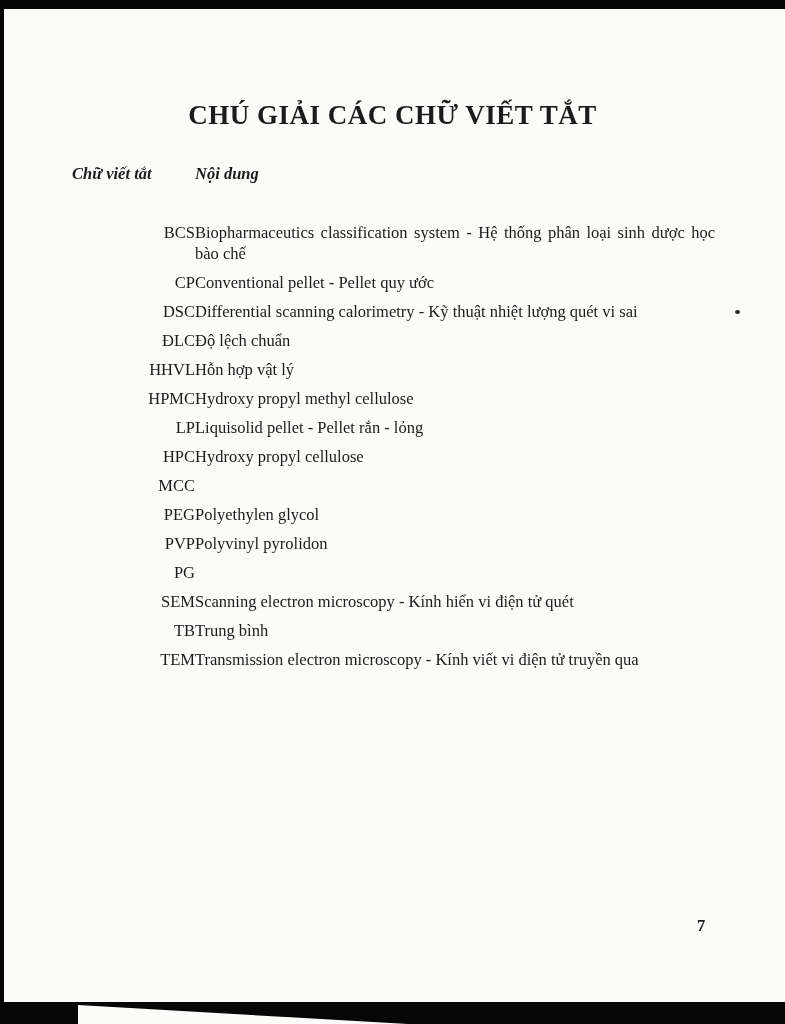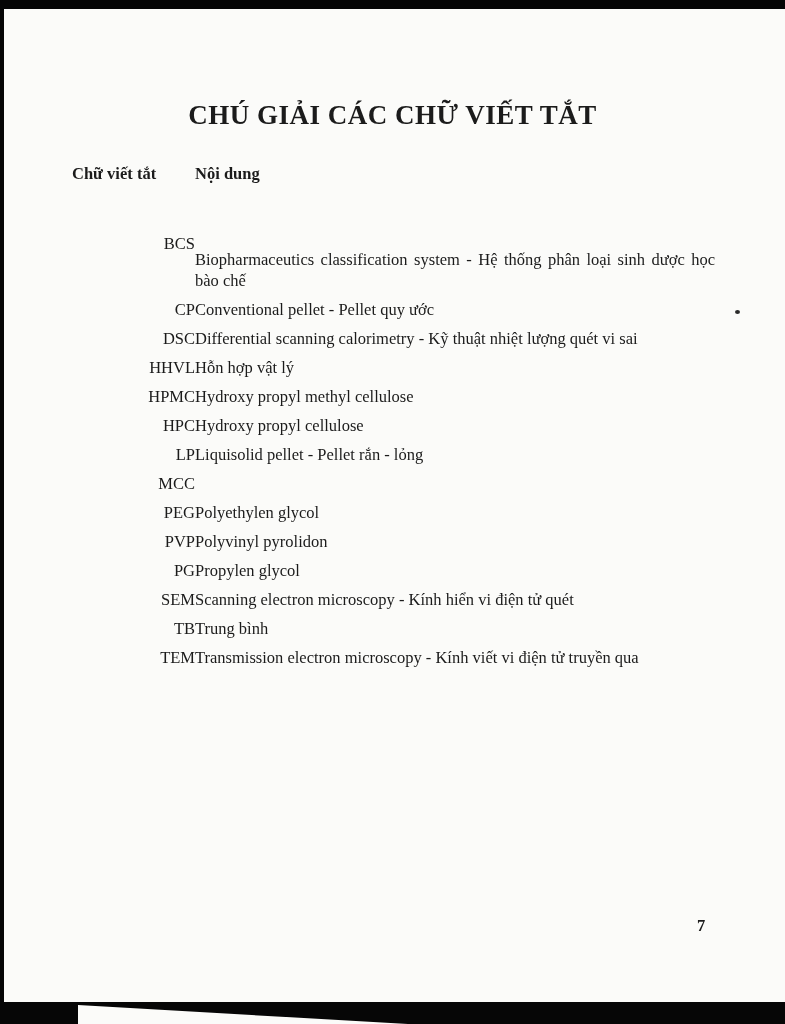--- a/index.html
+++ b/index.html
@@ -64,22 +64,23 @@
   .glossary {
     position: absolute;
     left: 72px;
     top: 164px;
     width: 645px;
   }
 
   .glossary-header {
     display: flex;
     font-weight: bold;
+    font-style: italic;
     font-size: 16.5px;
-    margin-bottom: 49px;
+    margin-bottom: 38px;
   }
   .glossary-header .abbr-h {
     width: 123px;
     flex: 0 0 123px;
   }
 
   .rows .row {
     display: flex;
     margin-bottom: 8px;
     font-size: 16.5px;
@@ -90,21 +91,20 @@
     flex: 0 0 123px;
     text-align: right;
   }
   .rows .def {
     width: 520px;
     text-align: justify;
   }
   .rows .row:first-child .def {
     
     text-align: justify;
-    margin-top: 16px;
   }
 
   .page-number {
     position: absolute;
     left: 697px;
     top: 916px;
     font-size: 16.5px;
     font-weight: bold;
   }
 </style>
@@ -131,49 +131,52 @@
       </div>
       <div class="row">
         <span class="abbr">CP</span>
         <span class="def">Conventional pellet - Pellet quy ước</span>
       </div>
       <div class="row">
         <span class="abbr">DSC</span>
         <span class="def">Differential scanning calorimetry - Kỹ thuật nhiệt lượng quét vi sai</span>
       </div>
       <div class="row">
+        <span class="abbr">ĐLC</span>
+        <span class="def">Độ lệch chuẩn</span>
+      </div>
+      <div class="row">
         <span class="abbr">HHVL</span>
         <span class="def">Hỗn hợp vật lý</span>
       </div>
       <div class="row">
         <span class="abbr">HPMC</span>
         <span class="def">Hydroxy propyl methyl cellulose</span>
       </div>
       <div class="row">
+        <span class="abbr">LP</span>
+        <span class="def">Liquisolid pellet - Pellet rắn - lỏng</span>
+      </div>
+      <div class="row">
         <span class="abbr">HPC</span>
         <span class="def">Hydroxy propyl cellulose</span>
-      </div>
-      <div class="row">
-        <span class="abbr">LP</span>
-        <span class="def">Liquisolid pellet - Pellet rắn - lỏng</span>
       </div>
       <div class="row">
         <span class="abbr">MCC</span>
       </div>
       <div class="row">
         <span class="abbr">PEG</span>
         <span class="def">Polyethylen glycol</span>
       </div>
       <div class="row">
         <span class="abbr">PVP</span>
         <span class="def">Polyvinyl pyrolidon</span>
       </div>
       <div class="row">
         <span class="abbr">PG</span>
-        <span class="def">Propylen glycol</span>
       </div>
       <div class="row">
         <span class="abbr">SEM</span>
         <span class="def">Scanning electron microscopy - Kính hiển vi điện tử quét</span>
       </div>
       <div class="row">
         <span class="abbr">TB</span>
         <span class="def">Trung bình</span>
       </div>
       <div class="row">

